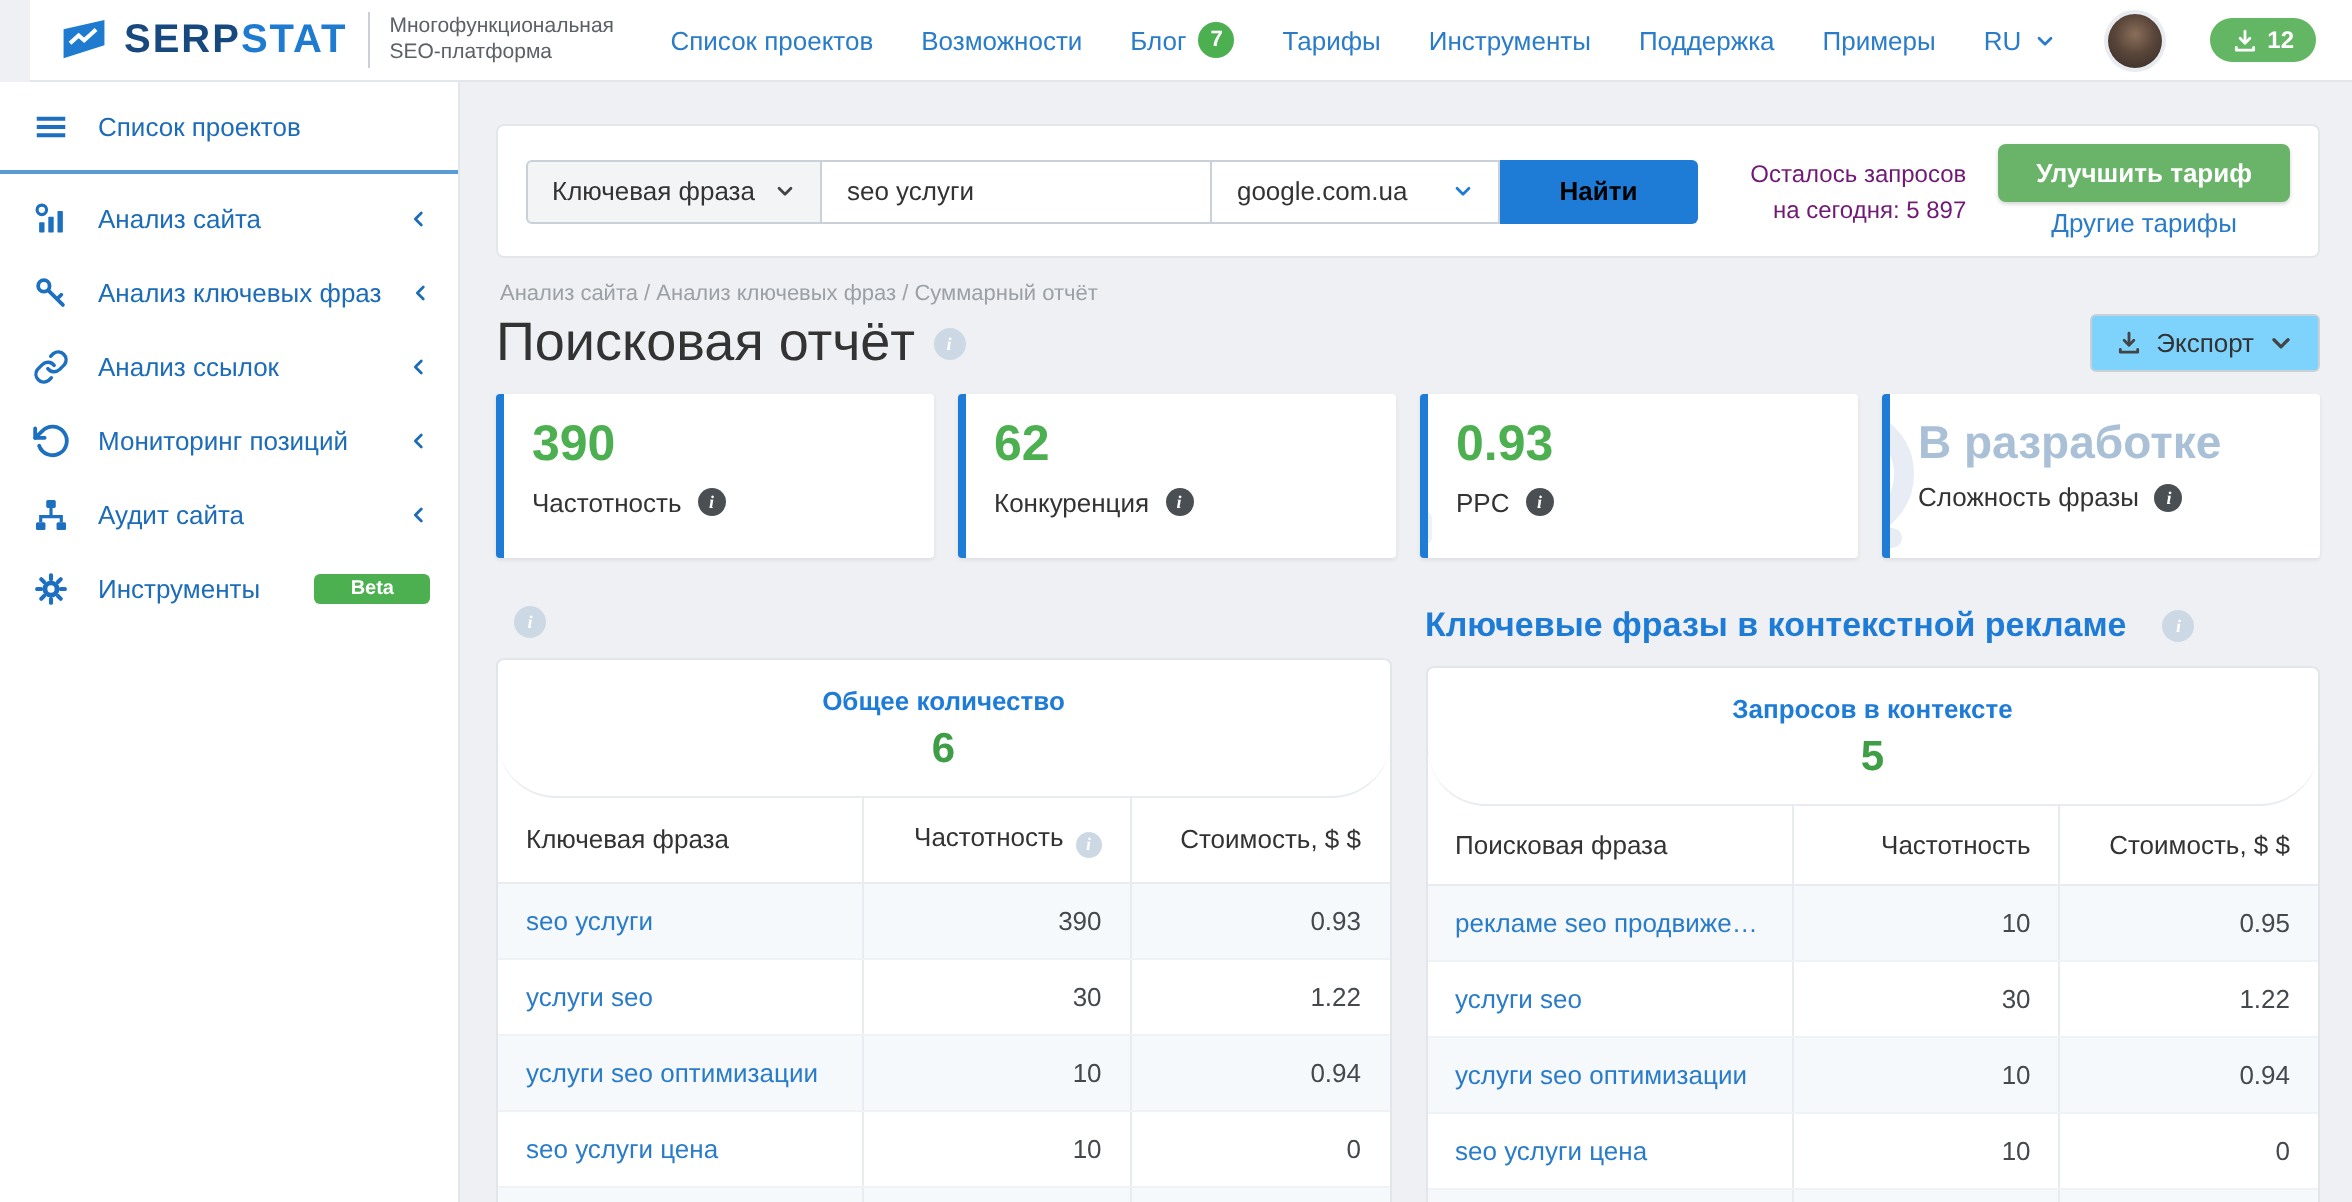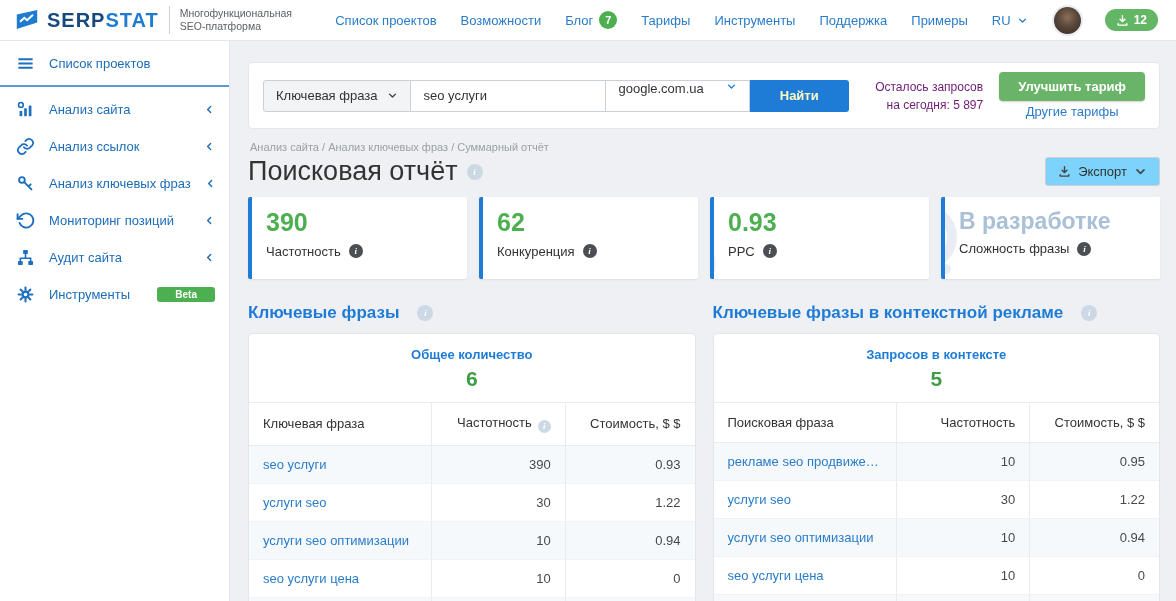--- a/index.html
+++ b/index.html
@@ -1,20 +1,20 @@
 <!DOCTYPE html>
 <html><head>
 <meta charset="utf-8">
 <style>
   * { margin:0; padding:0; box-sizing:border-box; }
   html,body { width:1176px; height:601px; overflow:hidden; }
   body { font-family:"Liberation Sans", sans-serif; background:#eef0f3; color:#333; position:relative; }
 
   
-  .header { position:absolute; top:0; left:0; right:0; height:41px; background:#fff;
+  .header { position:absolute; top:0; left:15px; right:0; height:41px; background:#fff;
             border-bottom:1px solid #e3e6ea; display:flex; align-items:center; padding:0 18px 0 14px; z-index:20; }
   .logo { display:flex; align-items:center; gap:7px; cursor:pointer; }
   .logo svg { width:26px; height:26px; }
   .logo-word { font-size:20px; font-weight:bold; letter-spacing:1px; }
   .logo-word .p1 { color:#17497e; }
   .logo-word .p2 { color:#1e7bd0; }
   .logo-sep { width:1px; height:28px; background:#c9d0d8; margin:0 10px; }
   .tagline { font-size:10.5px; color:#5c6166; line-height:1.25; }
   .topnav { margin-left:auto; display:flex; align-items:center; gap:24px; }
   .topnav .nav-item { font-size:13px; color:#2a7cc9; cursor:pointer; display:flex; align-items:center; gap:6px; white-space:nowrap; }
@@ -46,24 +46,24 @@
 
   
   .search-card { background:#fff; border:1px solid #e3e6ea; border-radius:4px; padding:9px 14px;
                  display:flex; align-items:center; }
   .search-group { display:flex; align-items:stretch; height:32px; }
   .sel-type { background:#f2f4f6; border:1px solid #c9d0d8; border-radius:3px 0 0 3px; padding:0 12px;
               display:flex; align-items:center; gap:10px; font-size:13px; color:#333; cursor:pointer; }
   .sel-type .chev { color:#444; }
   .query-input { border:1px solid #c9d0d8; border-left:none; width:195px; padding:0 12px; font-size:13px;
                  color:#333; font-family:"Liberation Sans",sans-serif; outline:none; }
-  .sel-region { border:1px solid #c9d0d8; border-left:none; padding:0 12px; display:flex; align-items:flex-start;
+  .sel-region { border:1px solid #c9d0d8; border-left:none; padding:0 12px; display:flex; align-items:center;
                 gap:22px; font-size:13px; color:#333; cursor:pointer; background:#fff; }
   .sel-region .chev { color:#1e7cd7; }
-  .btn-find { background:#1e7cd7; color:#fef9c3; border:none; border-radius:0 3px 3px 0; padding:4px 30px;
+  .btn-find { background:#1e7cd7; color:#000000; border:none; border-radius:0 3px 3px 0; padding:4px 30px;
               font-size:13px; font-weight:bold; cursor:pointer; font-family:"Liberation Sans",sans-serif; }
   .search-right { margin-left:auto; display:flex; align-items:center; gap:16px; }
   .quota { text-align:right; font-size:12px; color:#701a75; line-height:1.5; }
   .upgrade-col { display:flex; flex-direction:column; align-items:center; gap:3px; }
   .btn-upgrade { background:#69b469; border:none; border-radius:4px; color:#fff; font-size:13px; font-weight:bold;
                  padding:7px 19px; cursor:pointer; box-shadow:0 1px 2px rgba(0,0,0,.18); font-family:"Liberation Sans",sans-serif; }
   .other-plans { color:#2a7cc9; font-size:13px; cursor:pointer; }
 
   
   .breadcrumb { margin:12px 0 0 2px; font-size:11px; color:#9aa0a6; cursor:pointer; }
@@ -88,21 +88,21 @@
   .m-label { margin-top:7px; font-size:13px; color:#333; display:flex; align-items:center; gap:8px; position:relative; z-index:2; }
   .art { position:absolute; z-index:1; }
   .art-rect { position:absolute; background:#e8edf5; border-radius:3px; }
   .art-ring { position:absolute; border:10px solid #e8edf5; border-radius:50%; }
 
   
   .sections { display:flex; gap:17px; margin-top:24px; }
   .section { flex:1 1 0; min-width:0; }
   .sec-title { color:#1e7cd7; font-size:17px; font-weight:bold; display:flex; align-items:center; gap:9px; }
   .sec-card { background:#fff; border:1px solid #e2e6ea; border-radius:4px; margin-top:10px; overflow:hidden; }
-  .summary { text-align:center; padding:13px 0 11px; border-bottom:1px solid #e8ecf0; }
+  .summary { text-align:center; padding:13px 0 11px; border-bottom:1px solid #e8ecf0;border-radius:29px; }
   .summary-label { color:#1e7cd7; font-size:13px; font-weight:bold; }
   .summary-value { color:#3f9d46; font-size:21px; font-weight:bold; margin-top:5px; }
   table { width:100%; border-collapse:collapse; table-layout:fixed; font-size:13px; }
   th { font-weight:normal; color:#333; text-align:right; padding:12px 14px; border-bottom:1px solid #e8ecf0; background:#fff; }
   th.c1 { text-align:left; }
   th .info-sm { vertical-align:-2px; margin-left:6px; }
   td { padding:11px 14px; border-bottom:1px solid #f0f3f6; }
   td.c1 { color:#2a7cc9; overflow:hidden; text-overflow:ellipsis; white-space:nowrap; }
   td.c1 span { cursor:pointer; }
   td.c2, td.c3 { text-align:right; color:#45494e; }
@@ -177,40 +177,40 @@
       </span>
     <span class="lbl">Анализ сайта</span>
     <span class="chevl">
         <svg viewBox="0 0 24 24" fill="none" stroke="currentColor" stroke-width="3" stroke-linecap="round" stroke-linejoin="round">
           <polyline points="14.5 5.5 8 12 14.5 18.5"></polyline>
         </svg>
       </span>
   </div>
   <div class="side-item">
     <span class="icon">
+        <svg viewBox="0 0 24 24" fill="none" stroke="currentColor" stroke-width="2.4" stroke-linecap="round">
+          <circle cx="7.5" cy="7.5" r="3.6"></circle>
+          <path d="M10.3 10.3 19.5 19.5M15.8 15.8l2.7-2.7"></path>
+        </svg>
+      </span>
+    <span class="lbl">Анализ ключевых фраз</span>
+    <span class="chevl">
+        <svg viewBox="0 0 24 24" fill="none" stroke="currentColor" stroke-width="3" stroke-linecap="round" stroke-linejoin="round">
+          <polyline points="14.5 5.5 8 12 14.5 18.5"></polyline>
+        </svg>
+      </span>
+  </div>
+  <div class="side-item">
+    <span class="icon">
         <svg viewBox="0 0 24 24" fill="none" stroke="currentColor" stroke-width="2.2" stroke-linecap="round" stroke-linejoin="round">
           <path d="M10 13a5 5 0 0 0 7.5.5l3-3a5 5 0 0 0-7-7l-1.7 1.7"></path>
           <path d="M14 11a5 5 0 0 0-7.5-.5l-3 3a5 5 0 0 0 7 7l1.7-1.7"></path>
         </svg>
       </span>
     <span class="lbl">Анализ ссылок</span>
-    <span class="chevl">
-        <svg viewBox="0 0 24 24" fill="none" stroke="currentColor" stroke-width="3" stroke-linecap="round" stroke-linejoin="round">
-          <polyline points="14.5 5.5 8 12 14.5 18.5"></polyline>
-        </svg>
-      </span>
-  </div>
-  <div class="side-item">
-    <span class="icon">
-        <svg viewBox="0 0 24 24" fill="none" stroke="currentColor" stroke-width="2.4" stroke-linecap="round">
-          <circle cx="7.5" cy="7.5" r="3.6"></circle>
-          <path d="M10.3 10.3 19.5 19.5M15.8 15.8l2.7-2.7"></path>
-        </svg>
-      </span>
-    <span class="lbl">Анализ ключевых фраз</span>
     <span class="chevl">
         <svg viewBox="0 0 24 24" fill="none" stroke="currentColor" stroke-width="3" stroke-linecap="round" stroke-linejoin="round">
           <polyline points="14.5 5.5 8 12 14.5 18.5"></polyline>
         </svg>
       </span>
   </div>
   <div class="side-item">
     <span class="icon">
         <svg viewBox="0 0 24 24" fill="none" stroke="currentColor" stroke-width="2.4" stroke-linecap="round" stroke-linejoin="round">
           <polyline points="2 4 2 10 8 10"></polyline>
@@ -360,21 +360,20 @@
           <span>Сложность фразы</span>
           <span class="info-i info-dark">i</span>
         </div>
     </div>
   </div>
 
   <div class="sections">
 
     <div class="section">
       <div class="sec-title">
-          <span>Ключевые фразы</span>
           <span class="info-i info-light">i</span>
         </div>
       <div class="sec-card">
         <div class="summary">
           <div class="summary-label">Общее количество</div>
           <div class="summary-value">6</div>
         </div>
         <table>
           <colgroup>
               <col style="width:41%">

